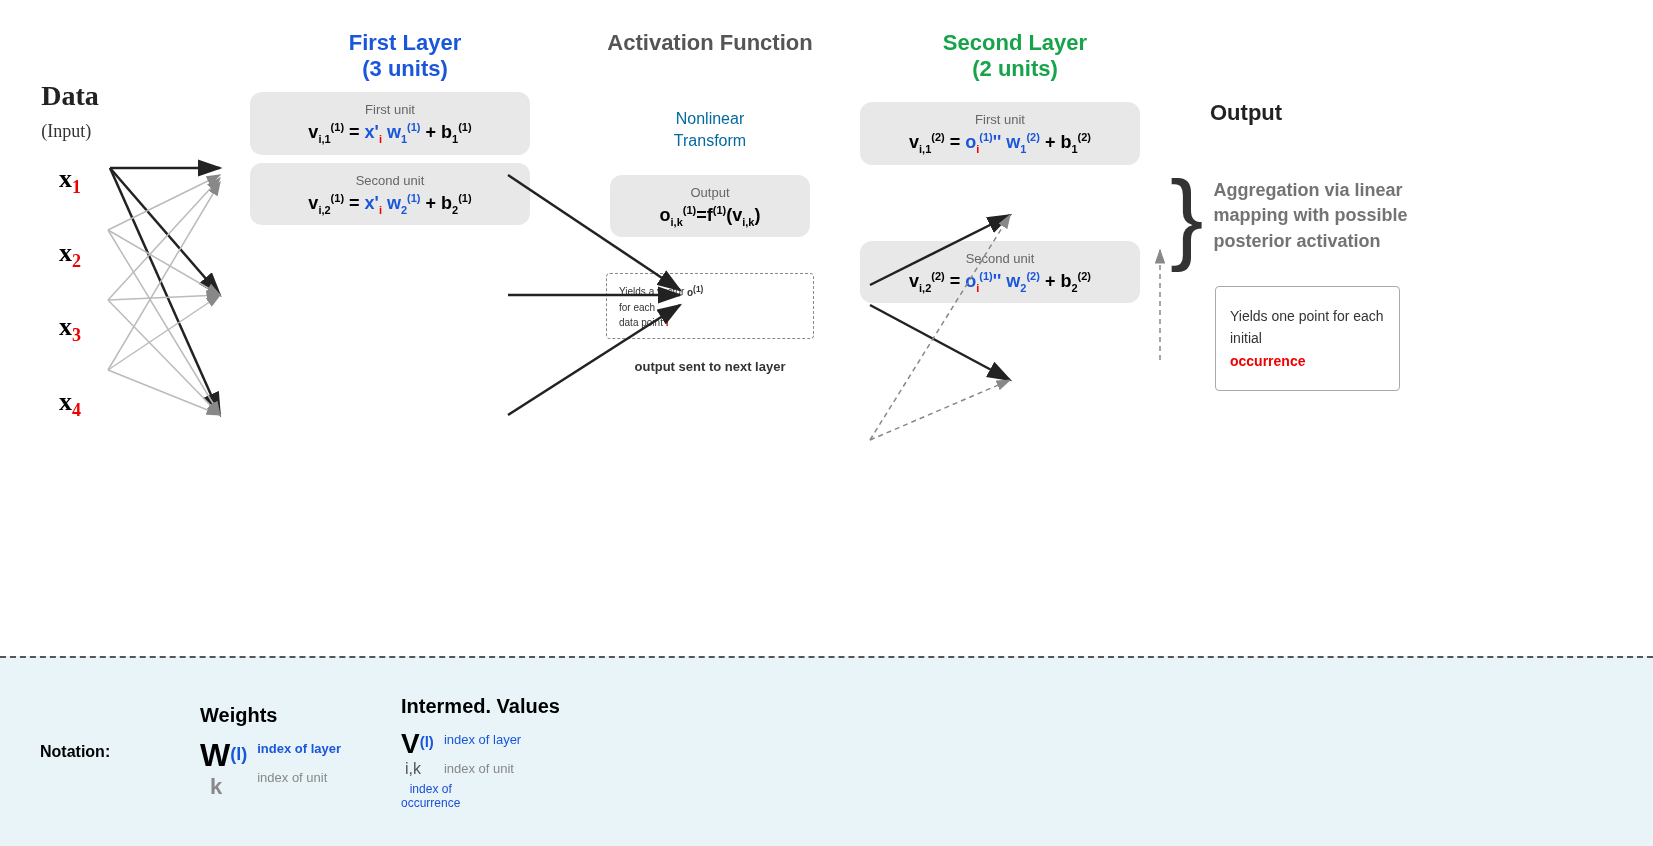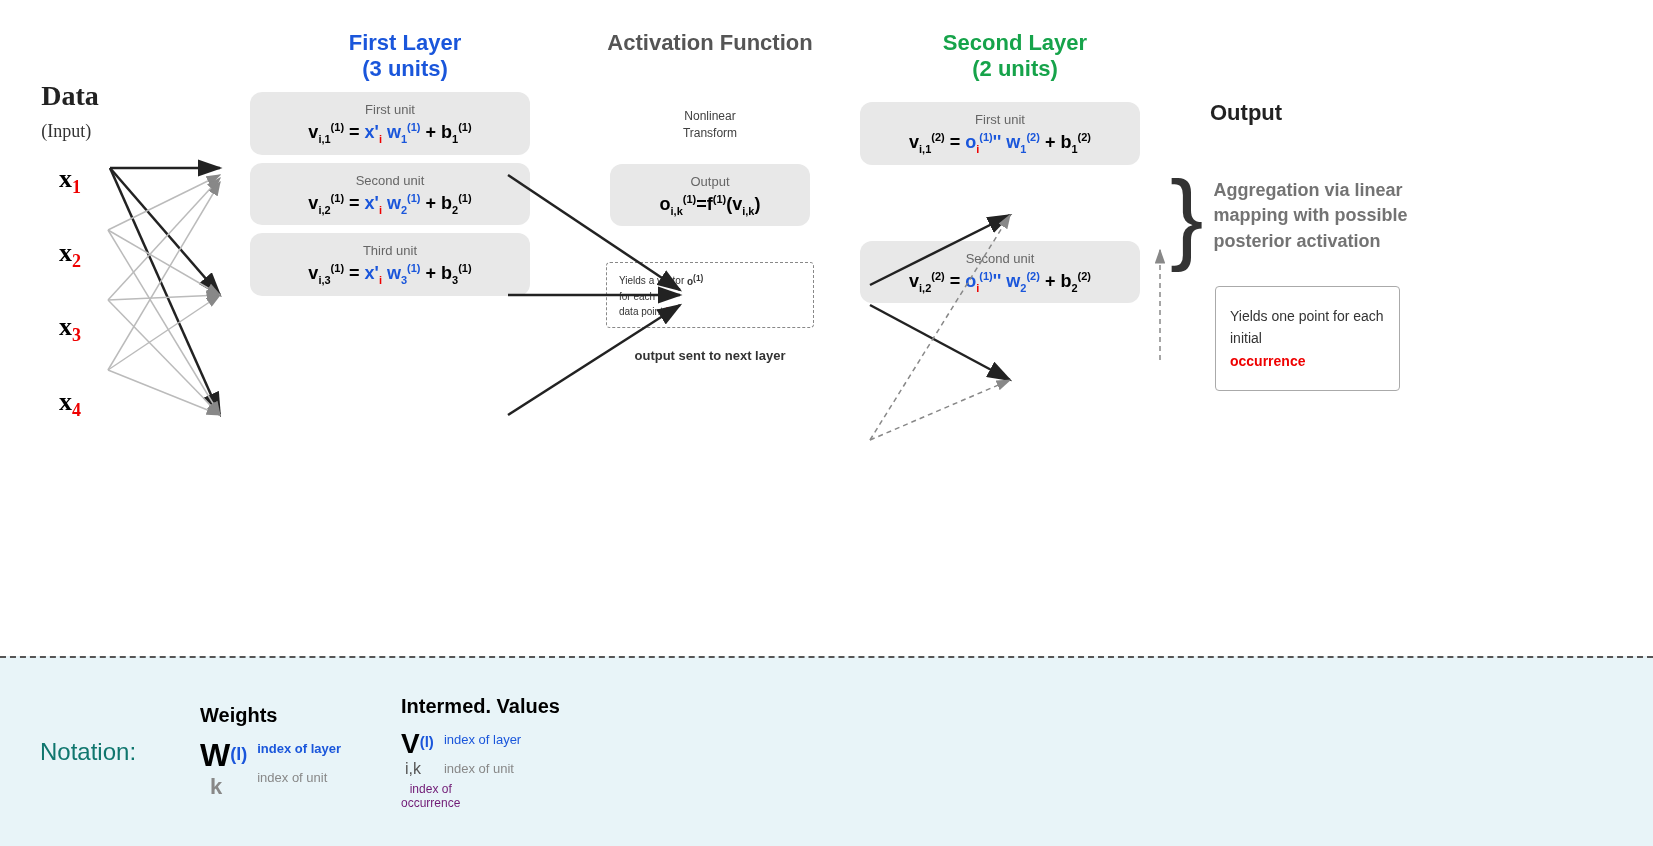--- a/index.html
+++ b/index.html
@@ -123,23 +123,23 @@
     .aggregation-text {
       font-size: 18px;
       font-weight: bold;
       color: #737373;
       line-height: 1.4;
       max-width: 200px;
     }
 
     
     .notation-label {
-      font-size: 24px;
-      font-weight: normal;
-      color: #0f766e;
+      font-size: 16px;
+      font-weight: bold;
+      color: #000000;
       min-width: 100px;
     }
 
     .notation-block {
       display: flex;
       flex-direction: column;
       align-items: flex-start;
     }
 
     .notation-block-title {
@@ -245,33 +245,27 @@
           </div>
         </div>
 
         <div class="unit-box">
           <div class="unit-label">Second unit</div>
           <div class="unit-formula">
             v<sub>i,2</sub><sup>(1)</sup> = <span class="blue"><b>x'<sub style="color:#e00;">i</sub> w<sub>2</sub><sup>(1)</sup></b></span> + b<sub>2</sub><sup>(1)</sup>
           </div>
         </div>
 
-        <div class="unit-box">
-          <div class="unit-label">Third unit</div>
-          <div class="unit-formula">
-            v<sub>i,3</sub><sup>(1)</sup> = <span class="blue"><b>x'<sub style="color:#e00;">i</sub> w<sub>3</sub><sup>(1)</sup></b></span> + b<sub>3</sub><sup>(1)</sup>
-          </div>
-        </div>
       </div>
 
       <div style="width:240px; padding-top:10px; margin-left:30px; display:flex; flex-direction:column; align-items:center;gap:12px;">
         <div class="col-header" style="color:#555;">
           <span>Activation Function</span>
         </div>
-        <div style="margin-top:30px; text-align:center; color:#404040; font-size:12px; line-height:1.4;">
+        <div style="margin-top:30px; text-align:center; color:#0369a1; font-size:16px; line-height:1.4;">
           Nonlinear<br>Transform
         </div>
 
         <div class="unit-box" style="width:200px; margin-top:10px;">
           <div class="unit-label">Output</div>
           <div class="unit-formula">
             o<sub>i,k</sub><sup>(1)</sup>=f<sup>(1)</sup>(v<sub>i,k</sub>)
           </div>
         </div>
 
@@ -343,17 +337,17 @@
       <div style="display:flex; flex-direction:row; align-items:flex-start; gap:10px;">
         <div>
           <span style="font-size:28px; font-weight:bold; color:#000;">V</span><span style="font-size:15px; color:#1a56db; font-weight:bold; vertical-align:super;">(l)</span><br>
           <span style="font-size:16px; color:#555; margin-left:4px;">i,k</span>
         </div>
         <div style="margin-top:4px;">
           <div style="font-size:13px; color:#1a56db;">index of layer</div>
           <div style="font-size:13px; color:#888; margin-top:14px;">index of unit</div>
         </div>
       </div>
-      <div style="color:#701a75; font-size:12px; margin-top:4px; text-align:center;">index of<br>occurrence</div>
+      <div style="color:#1d4ed8; font-size:12px; margin-top:4px; text-align:center;">index of<br>occurrence</div>
     </div>
 
   </div>
 </div>
 
 </body></html>

